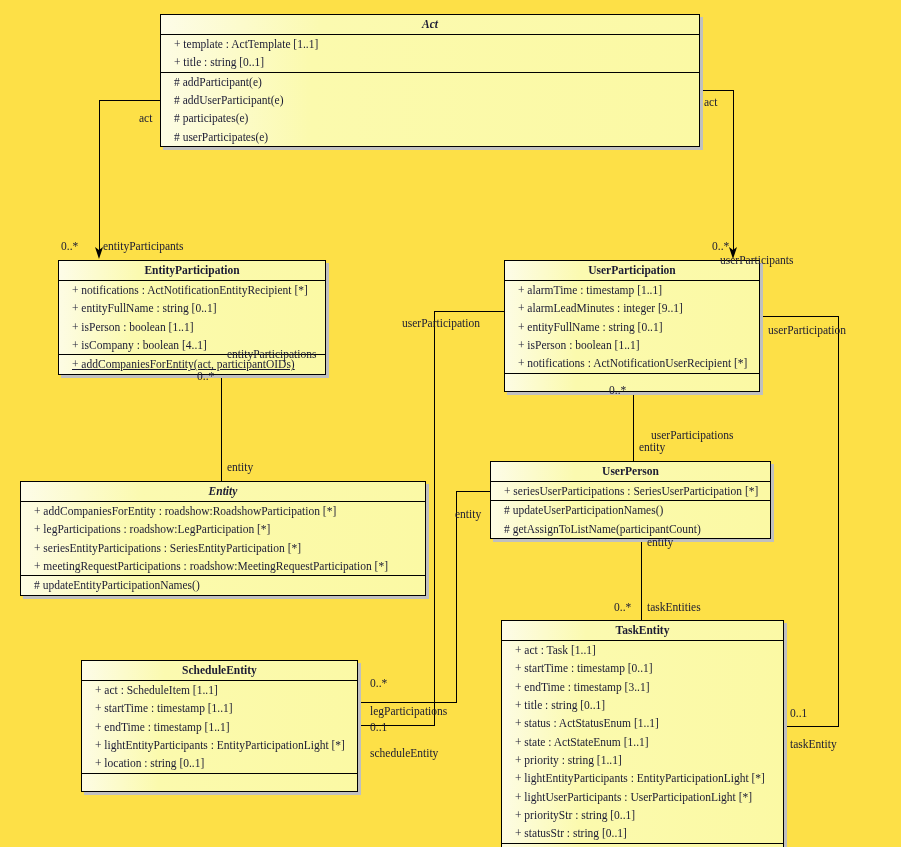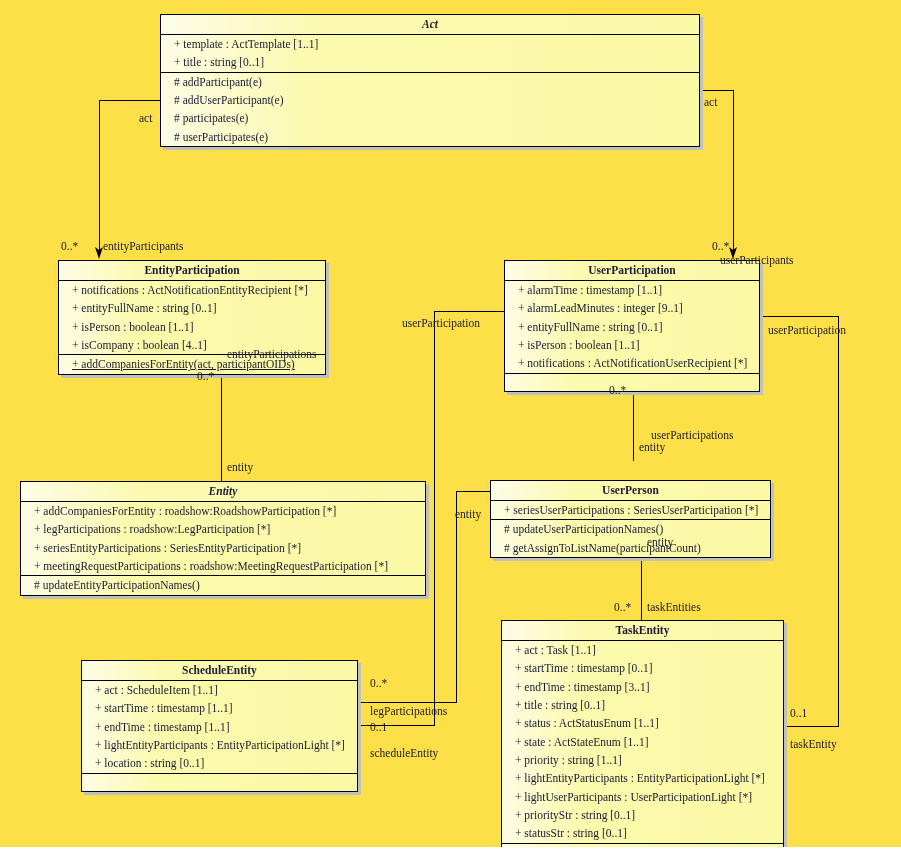--- a/index.html
+++ b/index.html
@@ -144,21 +144,21 @@
       <div class="member">+ addCompaniesForEntity : roadshow:RoadshowParticipation [*]</div>
       <div class="member">+ legParticipations : roadshow:LegParticipation [*]</div>
       <div class="member">+ seriesEntityParticipations : SeriesEntityParticipation [*]</div>
       <div class="member">+ meetingRequestParticipations : roadshow:MeetingRequestParticipation [*]</div>
     </div>
     <div class="compartment">
       <div class="member"># updateEntityParticipationNames()</div>
     </div>
   </div>
 
-  <div class="uml-class" style="left:490px; top:480px; width:281px;">
+  <div class="uml-class" style="left:490px; top:461px; width:281px;">
     <div class="uml-header">UserPerson</div>
     <div class="compartment">
       <div class="member">+ seriesUserParticipations : SeriesUserParticipation [*]</div>
     </div>
     <div class="compartment">
       <div class="member"># updateUserParticipationNames()</div>
       <div class="member"># getAssignToListName(participantCount)</div>
     </div>
   </div>
 

